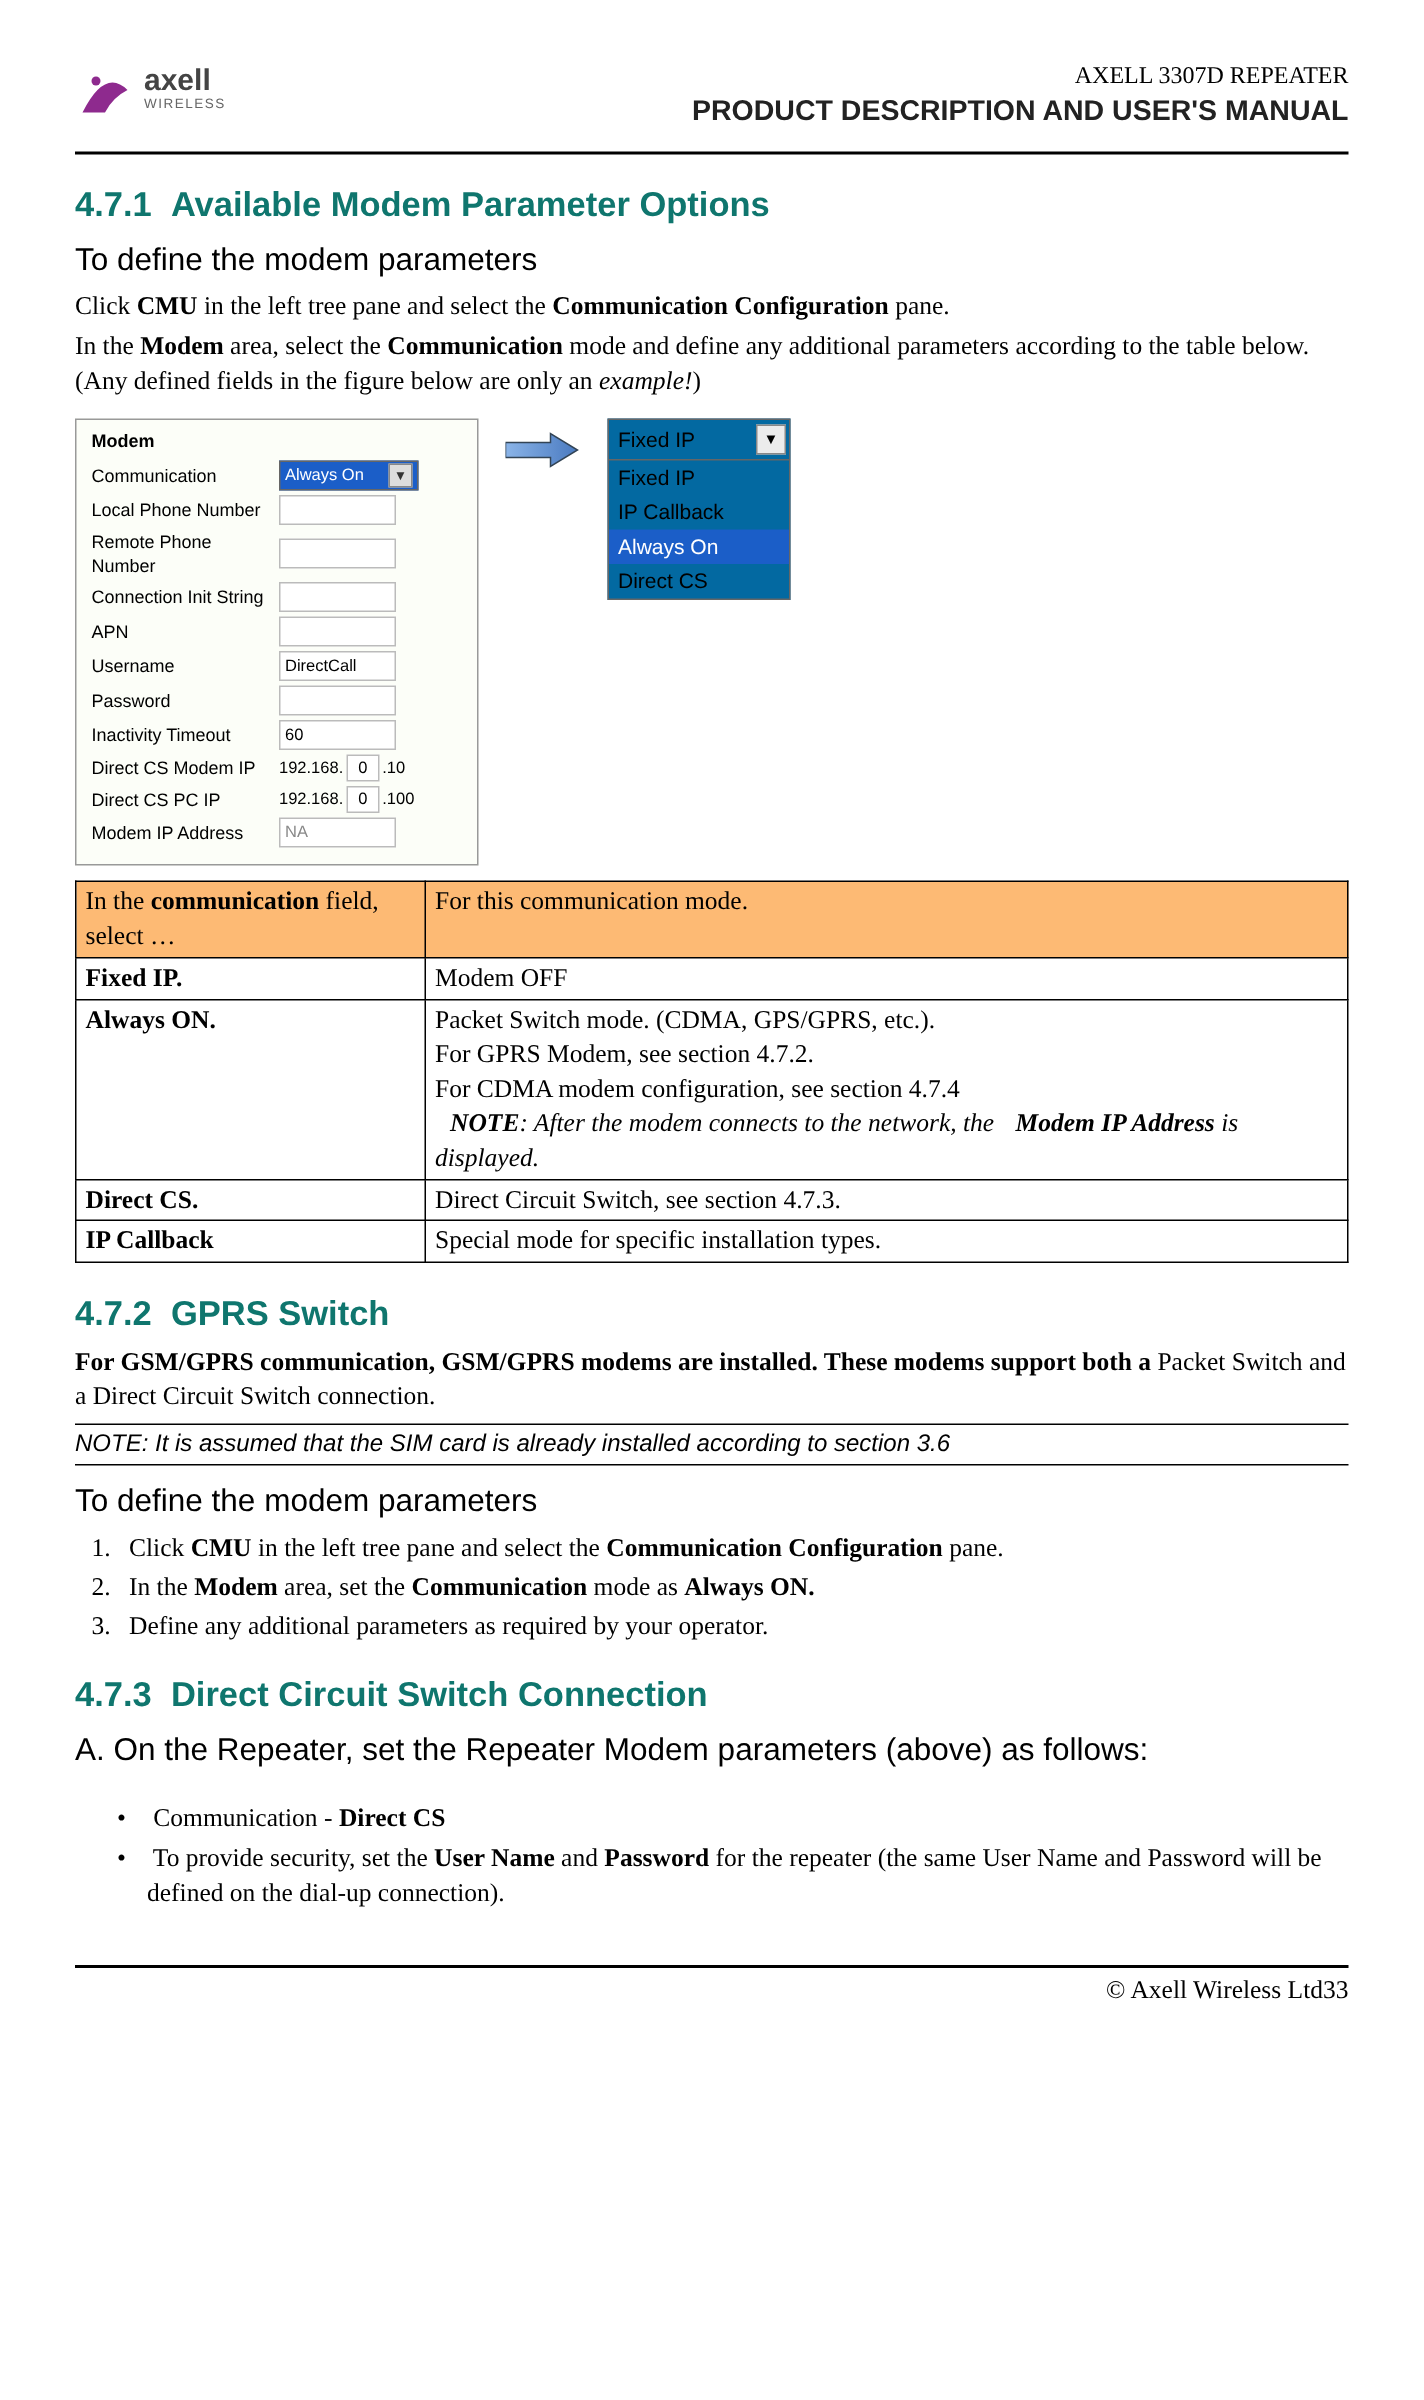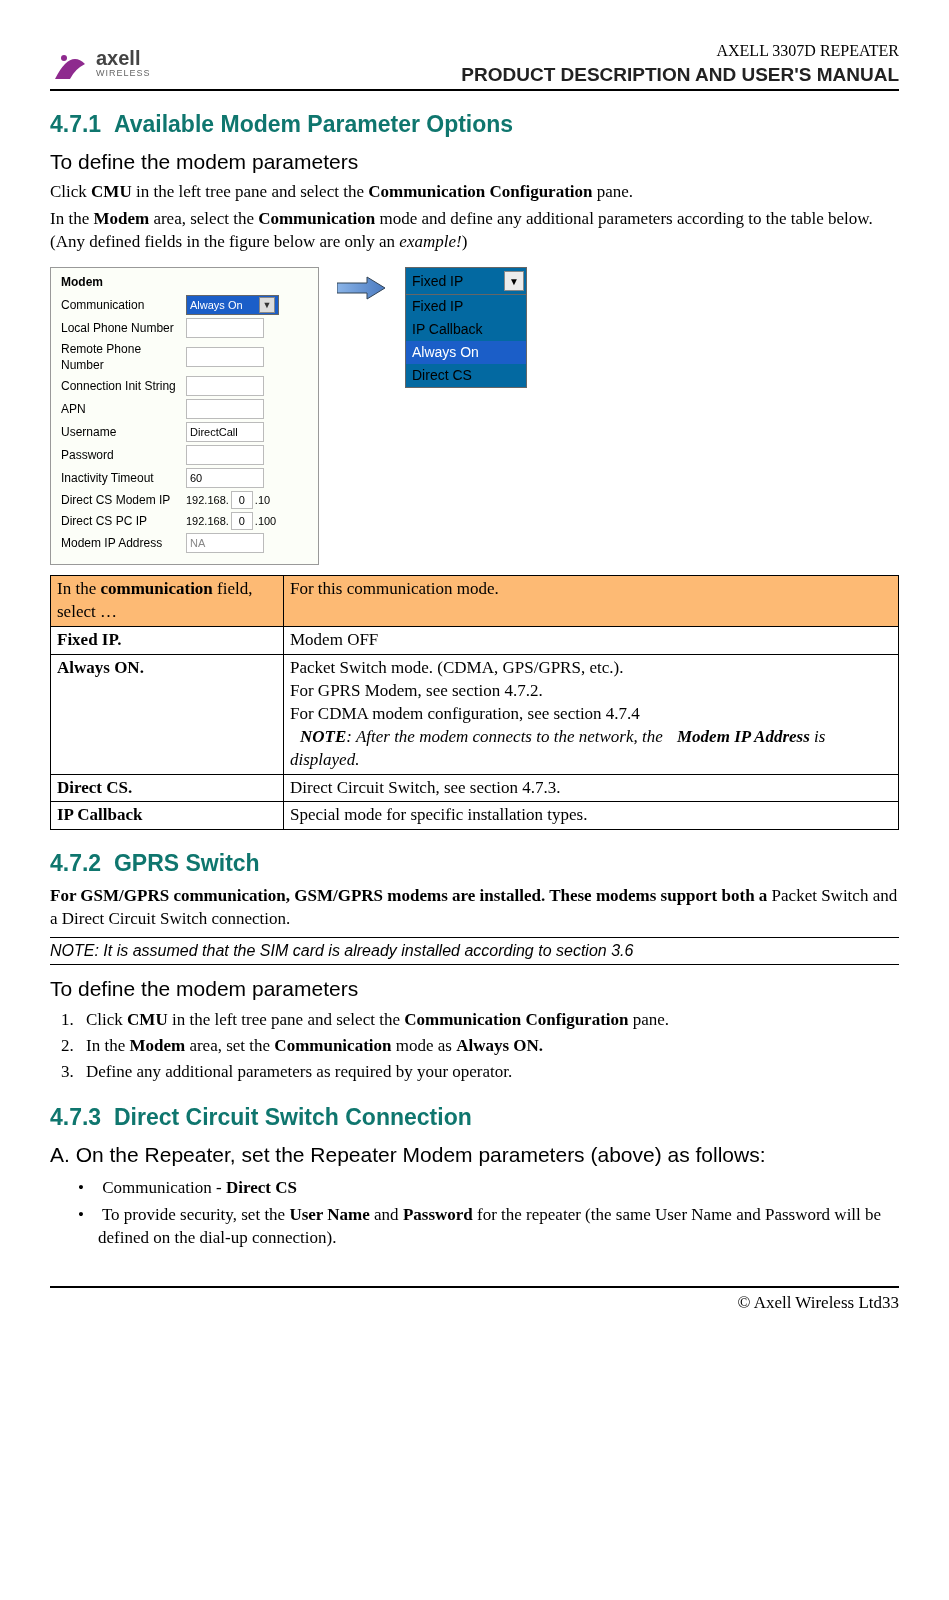--- a/index.html
+++ b/index.html
@@ -7,23 +7,23 @@
     font-size: 17px;
     color: #000;
     margin: 0;
     padding: 40px 50px 30px 50px;
     width: 849px;
     line-height: 1.35;
   }
   .hdr {
     display: flex;
     justify-content: space-between;
-    align-items: center;
+    align-items: flex-start;
     border-bottom: 2px solid #000;
-    padding-bottom: 2px;
+    padding-bottom: 14px;
     margin-bottom: 18px;
   }
   .logo-wrap {
     display:flex;
     align-items:center;
     gap:6px;
   }
   .logo-text {
     font-family: Arial, Helvetica, sans-serif;
     font-size: 20px;
@@ -181,21 +181,21 @@
     border-bottom:1px solid #000;
     font-family: Arial, Helvetica, sans-serif;
     font-style: italic;
     font-size:16px;
     padding:2px 0;
     margin:6px 0 10px 0;
   }
 
   ol.steps { margin:6px 0 6px 0; padding-left:28px; }
   ol.steps li { margin:3px 0; padding-left:8px; }
-  ul.bul { list-style: none; margin:8px 0; padding-left:28px; }
+  ul.bul { list-style: none; margin:20px 0; padding-left:28px; }
   ul.bul li::before { content:"•"; margin-right:14px; }
   ul.bul li { margin:4px 0; text-indent:-20px; padding-left:20px;}
 
   .ftr {
     border-top:2px solid #000;
     margin-top:36px;
     display:flex;
     justify-content:flex-end;
     font-size:17px;
     padding-top:4px;

